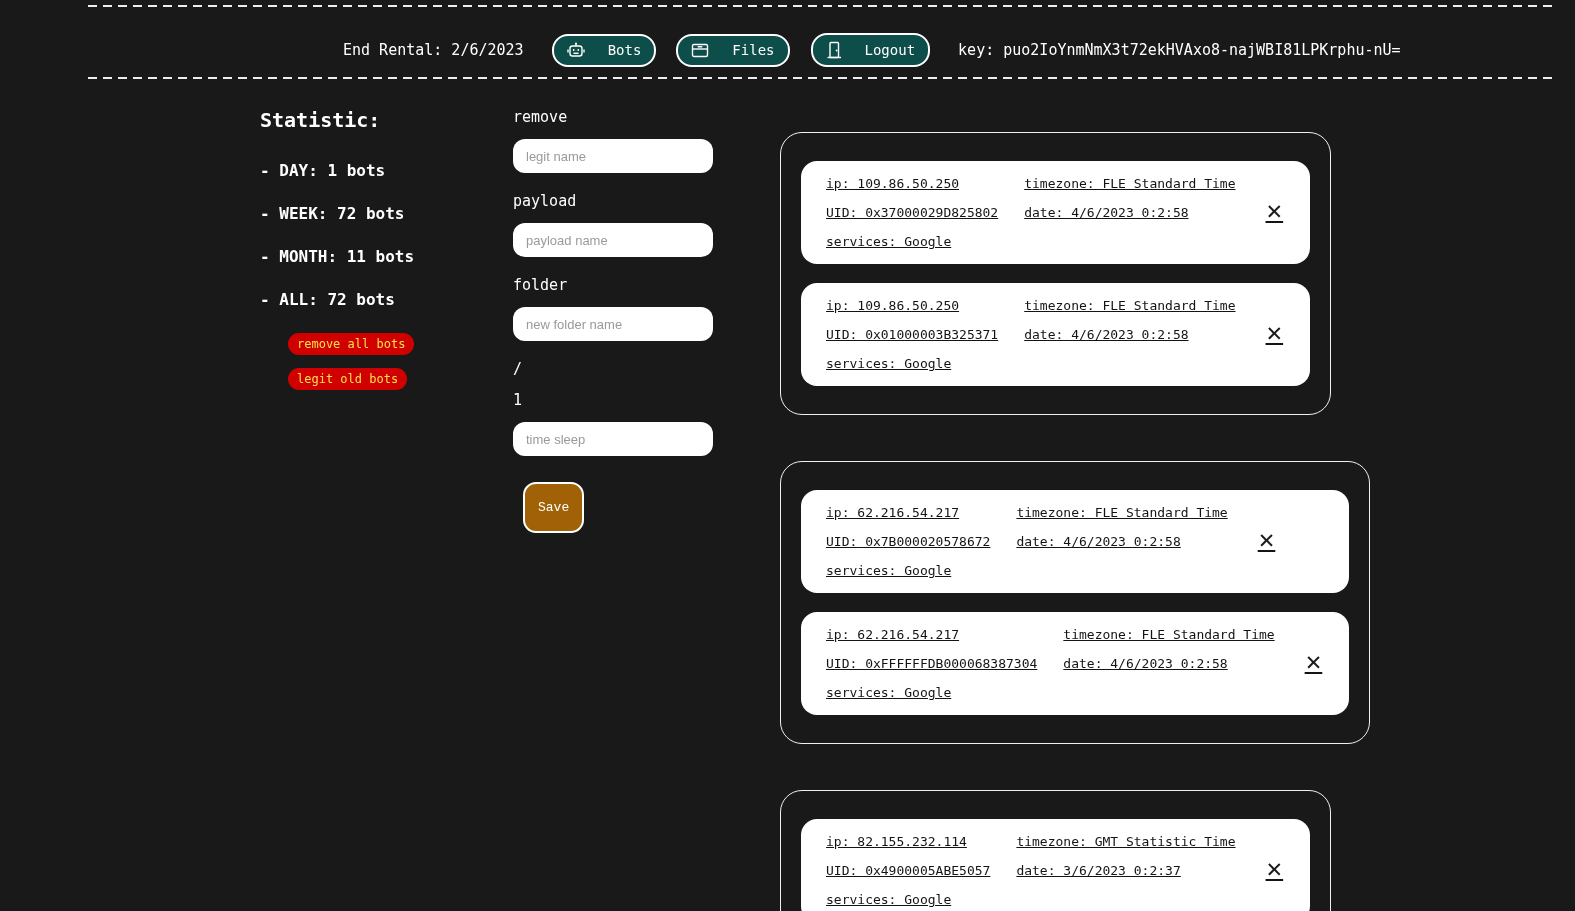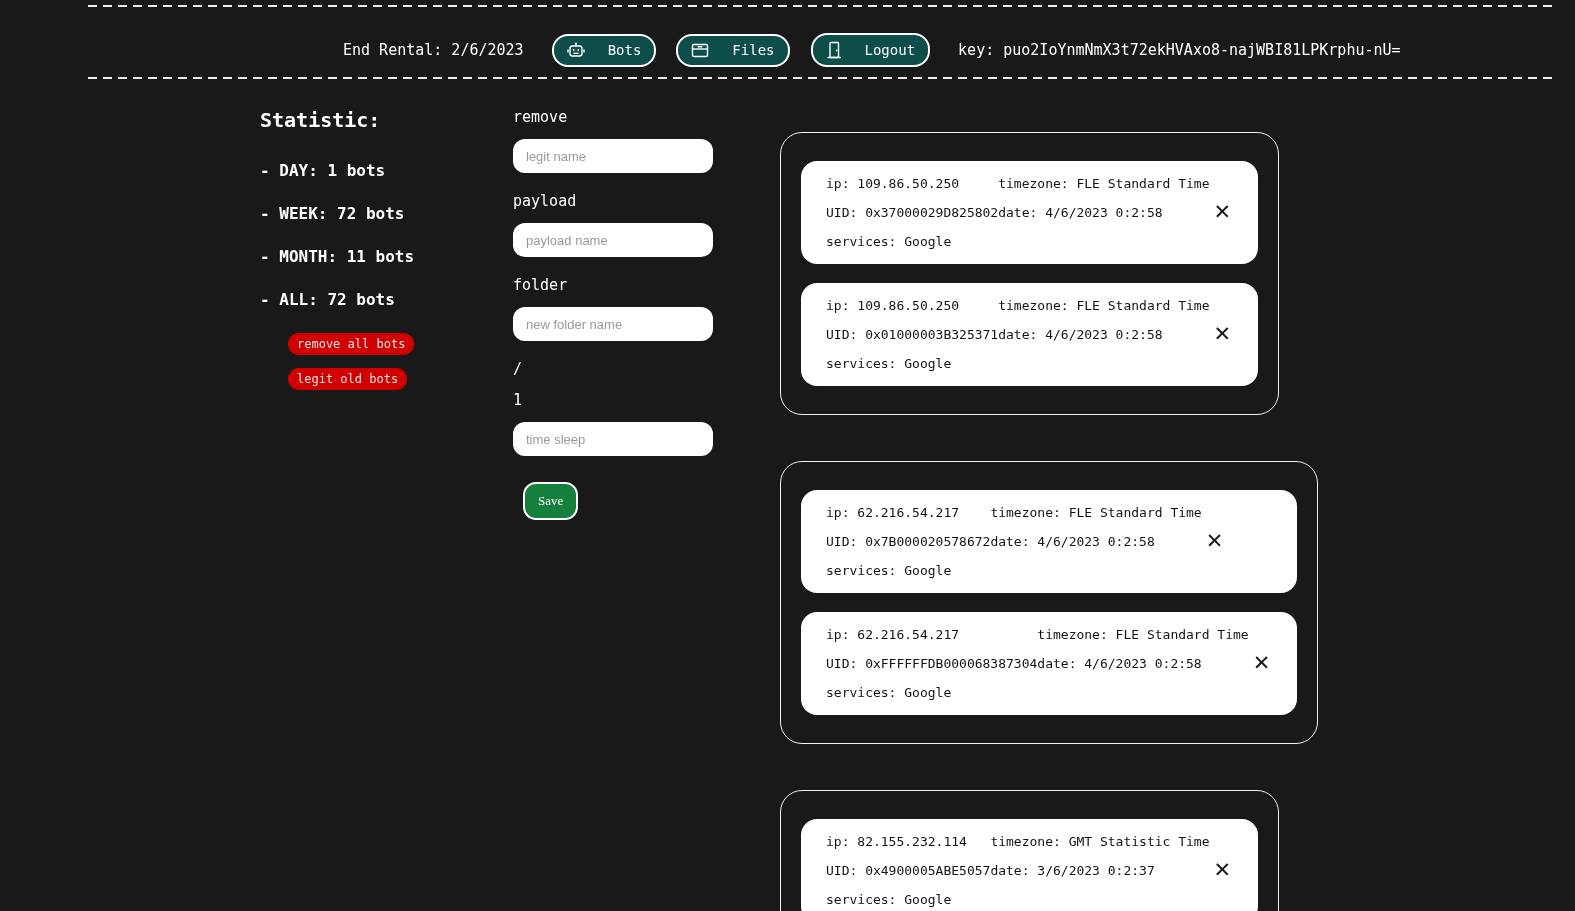--- a/index.html
+++ b/index.html
@@ -24,38 +24,38 @@
   #btn-files{margin-left:20px;}
   #btn-logout{margin-left:21px;}
   .key-text{margin-left:28px;font-size:15px;white-space:pre;}
   
   .main{position:absolute;top:100px;left:260px;right:0;display:flex;align-items:flex-start;}
   
   .stats{width:253px;flex:none;padding-top:8px;}
   .stats-title{font-size:20px;font-weight:bold;margin:0 0 29px 0;}
   .stat-item{font-size:16px;font-weight:bold;margin-bottom:24px;white-space:pre;}
   .stat-buttons{margin:14px 0 0 28px;}
-  .remove-btn{display:block;background:#d10000;color:#e5e5e5;border:none;border-radius:11px;
+  .remove-btn{display:block;background:#d10000;color:#fde047;border:none;border-radius:11px;
     padding:4px 9px;font-size:12px;font-family:inherit;cursor:pointer;margin-bottom:13px;}
   
   .formcol{width:200px;flex:none;margin-right:67px;padding-top:8px;}
   .field-label{font-size:15px;margin:0 0 13px 0;}
   .txt-input{display:block;width:200px;height:34px;box-sizing:border-box;
     border:none;border-radius:12px;background:#fff;color:#14532d;
     padding:0 13px;font-size:13px;font-family:"Liberation Sans","DejaVu Sans",sans-serif;
     outline:none;margin:0 0 19px 0;}
   .txt-input::placeholder{color:#9a9a9a;}
-  .save-btn{margin:7px 0 0 10px;background:#15803d;border:2px solid #fff;border-radius:13px;
-    color:#fff;padding:9px 13px;font-size:13px;font-family:Liberation Serif, serif;cursor:pointer;}
+  .save-btn{margin:7px 0 0 10px;background:#a16207;border:2px solid #fff;border-radius:13px;
+    color:#fff;padding:16px 13px;font-size:13px;font-family:Liberation Mono, monospace;cursor:pointer;}
   
   .cards{display:flex;flex-direction:column;align-items:flex-start;margin-top:32px;}
   .bot-group{border:1px solid #f0f0f0;border-radius:22px;padding:28px 20px;
     margin-bottom:46px;display:flex;flex-direction:column;align-items:stretch;}
   .bot-card{background:#fff;color:#141414;border-radius:16px;
-    padding:8px 25px;display:flex;font-size:13px;line-height:29px;}
+    padding:8px 25px;display:flex;gap:26px;font-size:13px;line-height:29px;text-decoration:underline;}
   .bot-card + .bot-card{margin-top:19px;}
   .bot-line{white-space:pre;}
   .close-btn{align-self:center;background:none;border:none;color:#1b1b1b;
     font-size:21px;line-height:1;padding:0 2px;margin-left:2px;cursor:pointer;
     font-family:"DejaVu Sans",sans-serif;}
 </style>
 </head>
 <body>
 
 <div class="dash-line" id="dash-top"></div>

